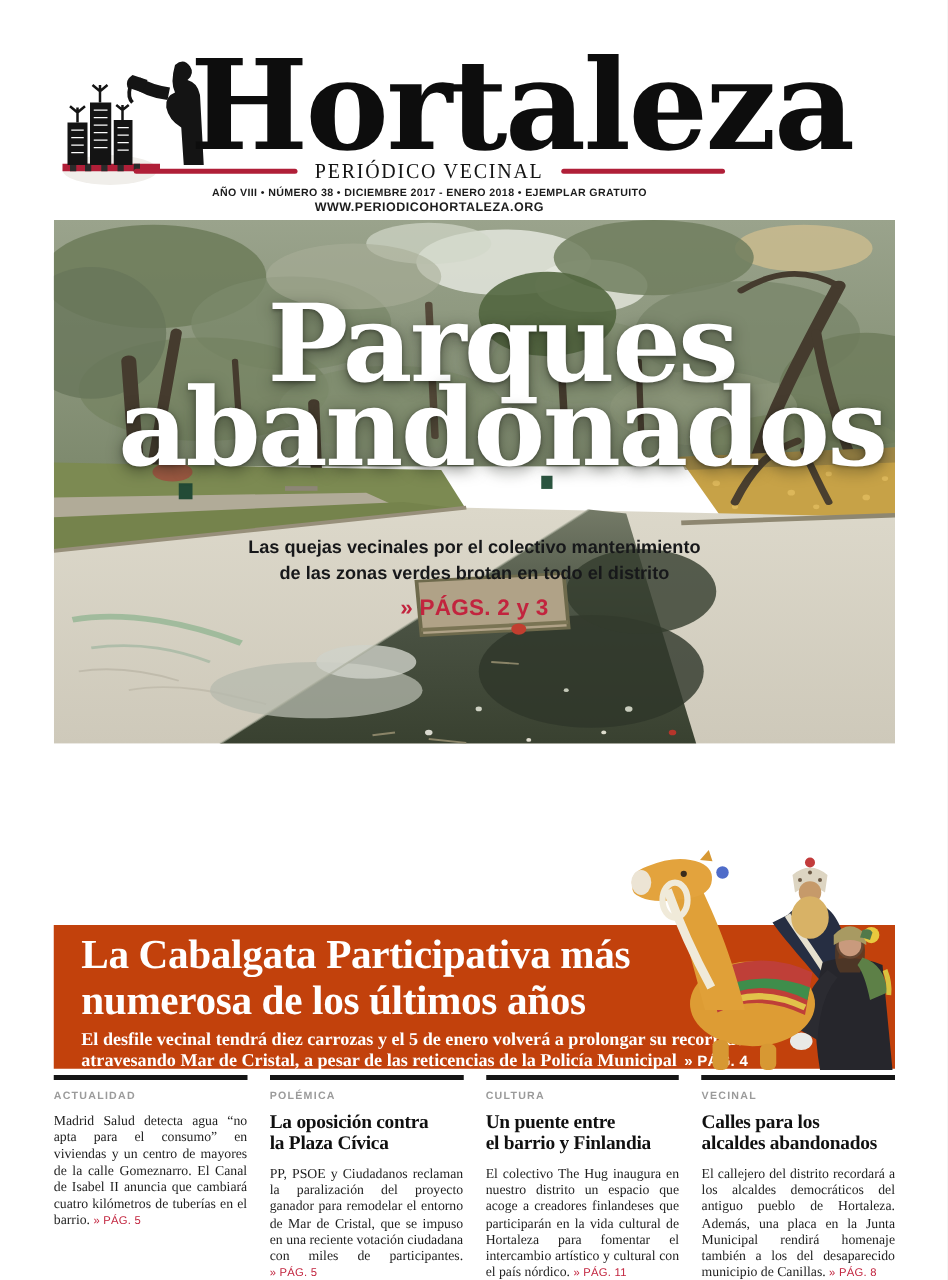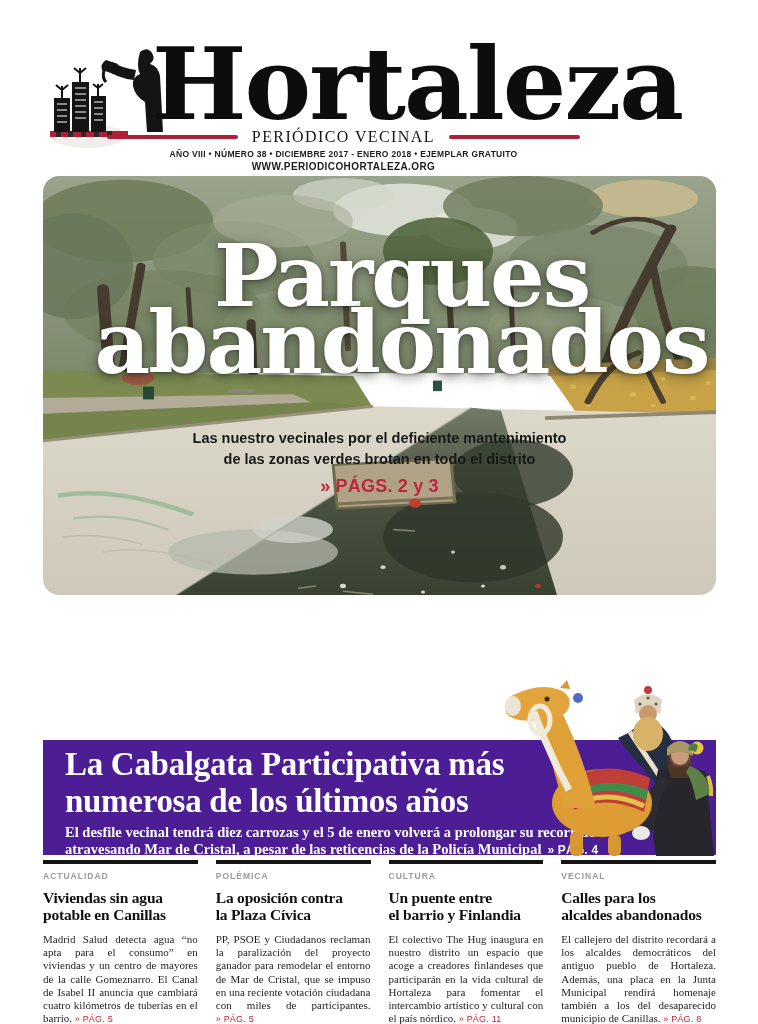--- a/index.html
+++ b/index.html
@@ -19,41 +19,41 @@
   .tagline-text{font-family:"Liberation Serif",serif;font-size:17px;letter-spacing:1.5px;
     color:#141414;padding:0 8px;white-space:nowrap;transform:scaleX(.94);font-weight:500;}
   .edition-line{position:absolute;left:107px;top:149px;width:473px;text-align:center;
     font-family:"Liberation Sans",sans-serif;font-weight:bold;font-size:8.5px;
     letter-spacing:.3px;color:#1c1c1c;}
   .website-line{position:absolute;left:107px;top:161px;width:473px;text-align:center;
     font-family:"Liberation Sans",sans-serif;font-weight:bold;font-size:10px;
     letter-spacing:.4px;color:#1c1c1c;}
 
   
-  .hero{position:absolute;left:43px;top:176px;width:673px;height:419px;overflow:hidden;border-radius:16px;}
+  .hero{position:absolute;left:43px;top:176px;width:673px;height:419px;overflow:hidden;}
   .hero svg.photo{position:absolute;left:0;top:0;width:100%;height:100%;}
   .hero-headline{position:absolute;left:0;top:66px;width:100%;text-align:center;
     transform:translateX(22px);
     font-family:"DejaVu Serif",serif;font-weight:bold;color:#ffffff;
     font-size:86px;line-height:67px;letter-spacing:-2px;
     text-shadow:0 3px 12px rgba(25,30,20,.55),0 1px 3px rgba(0,0,0,.35);}
   .hero-deck{position:absolute;left:0;top:252px;width:100%;text-align:center;
     font-family:"Liberation Sans",sans-serif;font-weight:bold;font-size:14.5px;
     line-height:21px;color:#17181a;}
   .hero-ref{position:absolute;left:0;top:300px;width:100%;text-align:center;
     font-family:"Liberation Sans",sans-serif;font-weight:bold;font-size:18px;
     color:#c2243e;letter-spacing:.2px;}
   .photo-credit{position:absolute;left:655px;top:474px;height:96px;
     writing-mode:vertical-rl;transform:rotate(180deg);
     font-family:"Liberation Sans",sans-serif;font-weight:bold;font-size:7px;
     color:#2b2b2b;letter-spacing:.3px;}
 
   
   .banner{position:absolute;left:43px;top:740px;width:673px;height:115px;
-    background:#4c1d95;color:#ffffff;}
+    background:#c2410c;color:#ffffff;}
   .banner-headline{position:absolute;left:22px;top:6px;
     font-family:"Liberation Serif",serif;font-weight:bold;font-size:33px;
     line-height:37px;letter-spacing:-.3px;white-space:nowrap;}
   .banner-deck{position:absolute;left:22px;top:84px;
     font-family:"Liberation Serif",serif;font-weight:bold;font-size:14.5px;
     line-height:16.5px;white-space:nowrap;}
   .banner-ref{font-family:"Liberation Sans",sans-serif;font-weight:bold;font-size:12px;
     letter-spacing:.2px;padding-left:6px;}
 
   
@@ -237,21 +237,21 @@
           <circle cx="440" cy="545" r="2" fill="#dddccc"></circle>
         <circle cx="410" cy="500" r="2" fill="#c4c8b8"></circle>
         <path d="M300,552 l30,4 M255,548 l18,-3 M350,470 l22,2" stroke="#8a8468" stroke-width="2"></path>
       </g>
     </svg>
     <div class="hero-headline">
       <div>Parques</div>
       <div>abandonados</div>
     </div>
     <div class="hero-deck">
-      <div>Las nuestro vecinales por el deficiente mantenimiento</div>
+      <div>Las quejas vecinales por el colectivo mantenimiento</div>
       <div>de las zonas verdes brotan en todo el distrito</div>
     </div>
     <div class="hero-ref">» PÁGS. 2 y 3</div>
     <div class="photo-credit">Foto: David Navarro</div>
   </section>
 
   <section class="banner">
     <div class="banner-headline">
       <div>La Cabalgata Participativa más</div>
       <div>numerosa de los últimos años</div>
@@ -300,21 +300,20 @@
     <circle cx="57" cy="51" r="2.5" fill="#3a2c1c"></circle>
     <path d="M70,40 l7,-8 l3,9 Z" fill="#d79833"></path>
     <circle cx="88" cy="50" r="5" fill="#4f6cc9"></circle>
     <path d="M44,64 C54,92 66,118 79,142" stroke="#f0ead9" stroke-width="7" fill="none"></path>
     <ellipse cx="50" cy="72" rx="10" ry="14" fill="none" stroke="#f0ead9" stroke-width="5"></ellipse>
   </svg>
 
   <section class="columns">
     <article class="article">
       <div class="kicker">ACTUALIDAD</div>
-      <h3><span>Viviendas sin agua</span><br><span>potable en Canillas</span></h3>
       <p><span>Madrid Salud detecta agua “no apta para el consumo” en viviendas y un centro de mayores de la calle Gomeznarro. El Canal de Isabel II anuncia que cambiará cuatro kilómetros de tuberías en el barrio.</span> <span class="col-ref">» PÁG. 5</span></p>
     </article>
     <article class="article">
       <div class="kicker">POLÉMICA</div>
       <h3><span>La oposición contra</span><br><span>la Plaza Cívica</span></h3>
       <p><span>PP, PSOE y Ciudadanos reclaman la paralización del proyecto ganador para remodelar el entorno de Mar de Cristal, que se impuso en una reciente votación ciudadana con miles de participantes.</span> <span class="col-ref">» PÁG. 5</span></p>
     </article>
     <article class="article">
       <div class="kicker">CULTURA</div>
       <h3><span>Un puente entre</span><br><span>el barrio y Finlandia</span></h3>

